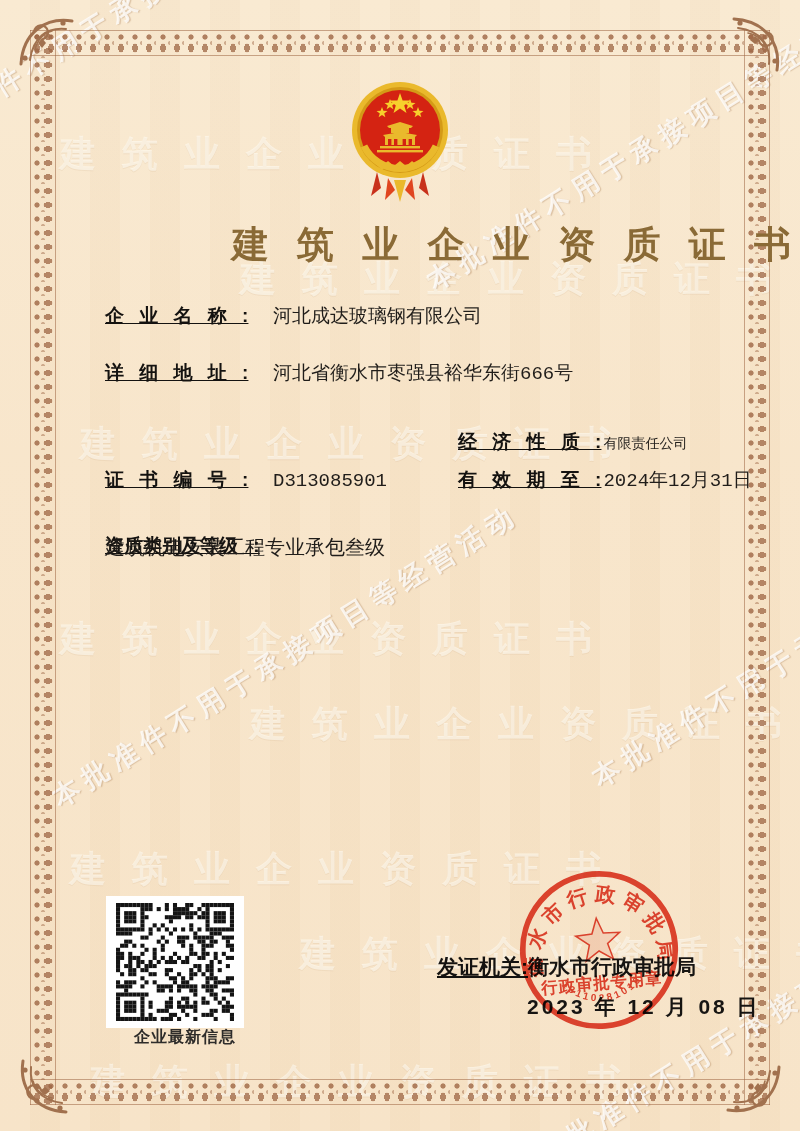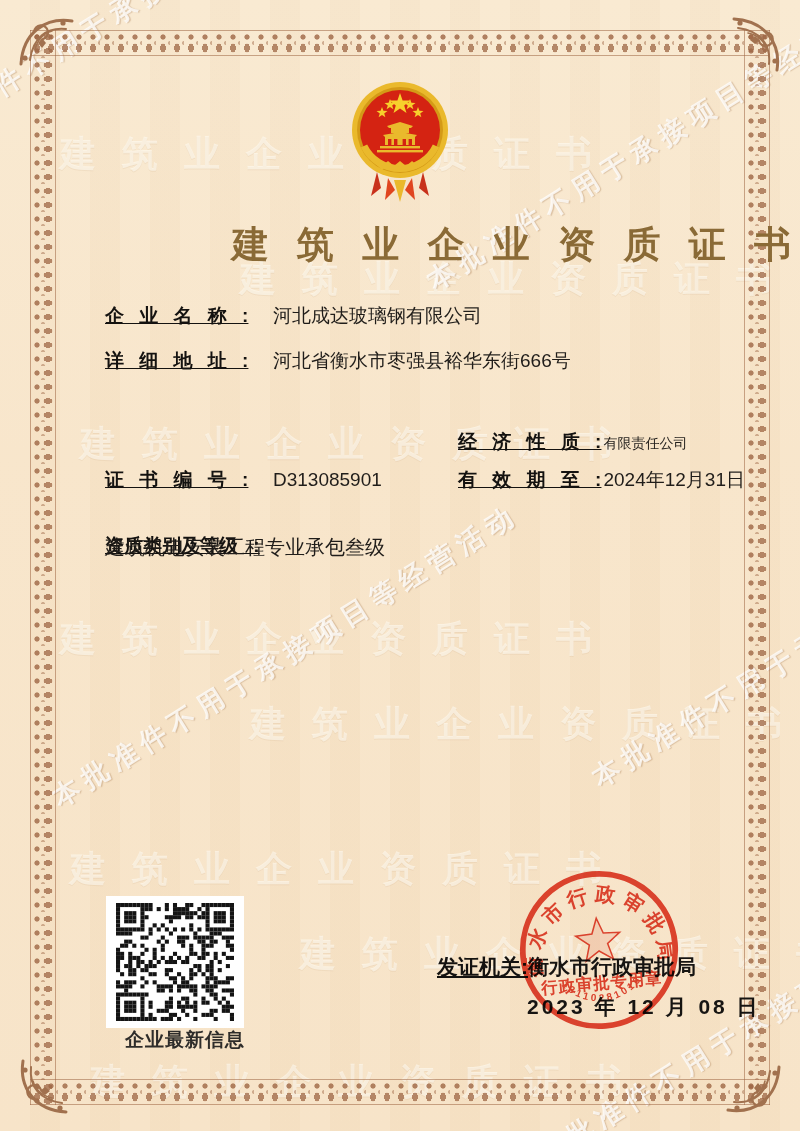--- a/index.html
+++ b/index.html
@@ -44,31 +44,31 @@
   }
   .corner{position:absolute;width:58px;height:58px;}
   
   .title{
     position:absolute;top:220px;left:0;width:100%;text-align:right;
     font-size:37px;font-weight:bold;letter-spacing:9px;color:#8a6a36;
   }
   .row{position:absolute;font-size:19px;color:#1e1c1a;white-space:nowrap;}
   .lbl{font-weight:bold;word-spacing:10px;color:#141210;text-decoration:underline;}
   .lbl-fixed{display:inline-block;min-width:160px;}
-  .val{font-family:Liberation Sans, sans-serif;margin-left:8px;color:#201d1a;}
+  .val{font-family:Liberation Mono, monospace;margin-left:8px;color:#201d1a;}
   .val-tight{margin-left:2px;}
   .val-sm{font-size:14px;}
   .qual-line{position:absolute;font-family:Liberation Sans, sans-serif;font-size:20px;color:#201d1a;}
   .issuer{position:absolute;left:437px;top:953px;font-size:21px;font-weight:bold;color:#161412;white-space:nowrap;}
   .issuer .val{font-family:"Liberation Sans",sans-serif;margin-left:0;font-weight:bold;color:#161412;}
   .date{position:absolute;left:527px;top:993px;font-size:21px;font-weight:bold;letter-spacing:3px;color:#161412;white-space:nowrap;}
   
   .qr-box{position:absolute;left:106px;top:896px;width:138px;height:132px;background:#fff;
           display:flex;align-items:center;justify-content:center;}
-  .qr-caption{position:absolute;left:62px;width:246px;text-align:center;font-weight:bold;color:#2e2c2a;font-size:19px;letter-spacing:1px;}
+  .qr-caption{position:absolute;left:62px;width:246px;text-align:center;font-weight:bold;color:#2e2c2a;font-size:16px;letter-spacing:1px;}
   .cap1{top:1027px;} .cap2{top:1050px;}
   
   .stamp{position:absolute;left:517px;top:868px;width:164px;height:164px;
          transform:rotate(-5deg);opacity:.92;mix-blend-mode:multiply;}
 </style>
 </head>
 <body>
 
 <div class="page">
 
@@ -185,21 +185,21 @@
       <rect x="55.6" y="59" width="3.4" height="6"></rect>
         <rect x="61.6" y="59" width="3.4" height="6"></rect>
     </g>
   </svg>
 
   <div class="title">建 筑 业 企 业 资 质 证 书</div>
 
   <div class="row" style="left:105px;top:303px;">
     <span class="lbl lbl-fixed">企 业 名 称 :</span><span class="val">河北成达玻璃钢有限公司</span>
   </div>
-  <div class="row" style="left:105px;top:348px;">
+  <div class="row" style="left:105px;top:360px;">
     <span class="lbl lbl-fixed">详 细 地 址 :</span><span class="val">河北省衡水市枣强县裕华东街666号</span>
   </div>
   <div class="row" style="left:105px;top:467px;">
     <span class="lbl lbl-fixed">证 书 编 号 :</span><span class="val">D313085901</span>
   </div>
 
   <div class="row" style="left:458px;top:429px;">
     <span class="lbl">经 济 性 质 :</span><span class="val val-tight val-sm">有限责任公司</span>
   </div>
   <div class="row" style="left:458px;top:467px;">

